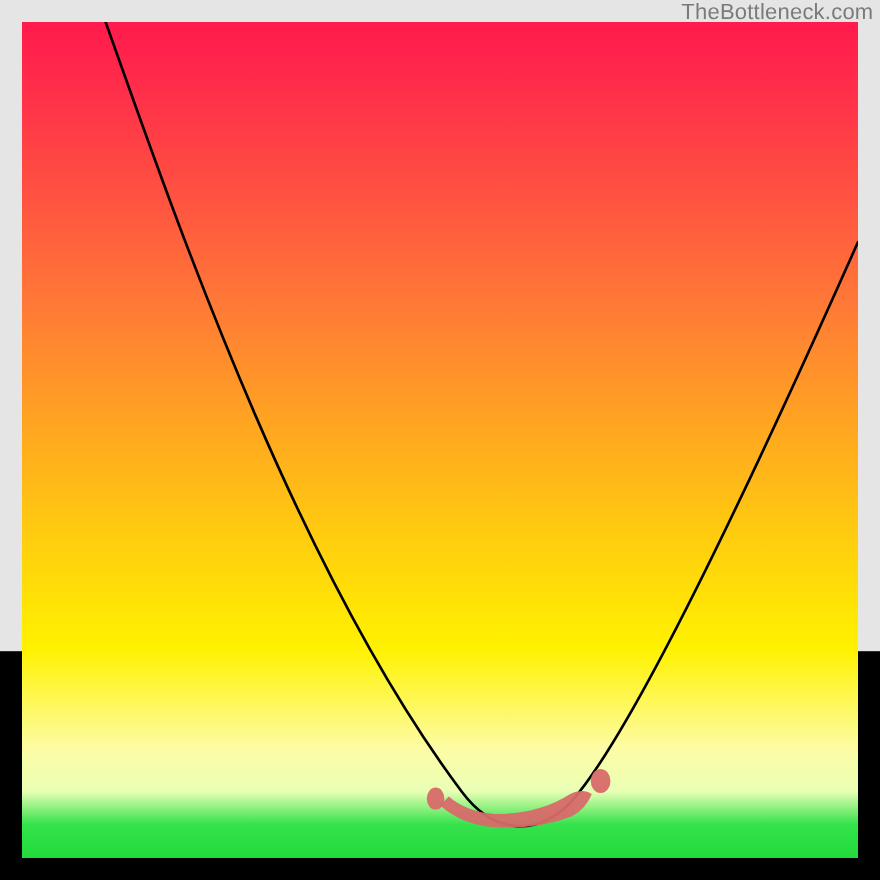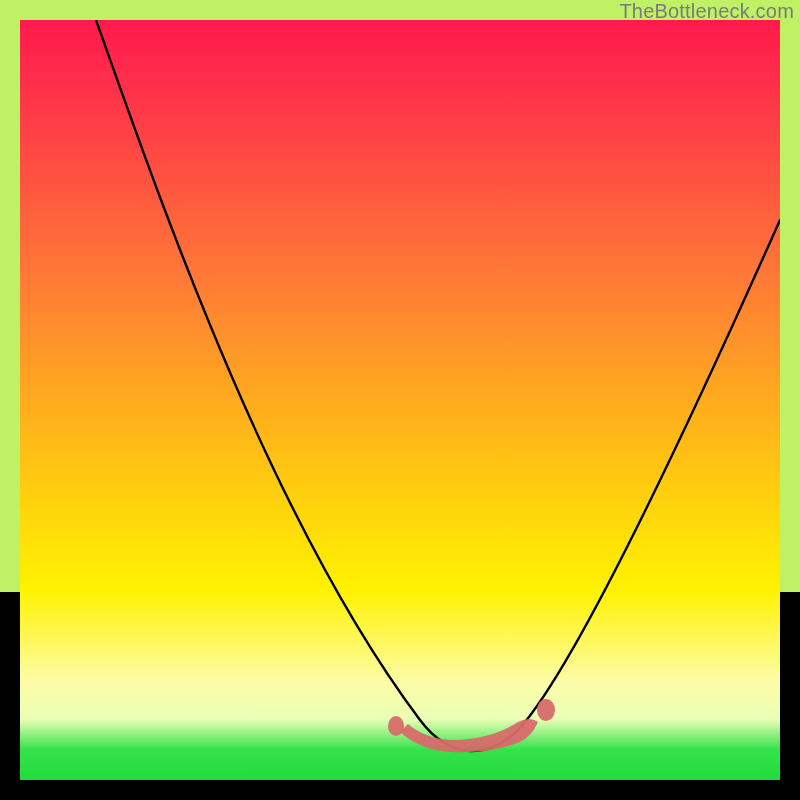--- a/index.html
+++ b/index.html
@@ -8,21 +8,21 @@
     width: 800px;
     height: 800px;
     background: #000;
     overflow: hidden;
     font-family: Arial, Helvetica, sans-serif;
   }
   .stage {
     position: relative;
     width: 800px;
     height: 592px;
-    background: #bef264;
+    background: #e5e5e5;
   }
   .plot {
     position: absolute;
     left: 20px;
     top: 20px;
     width: 760px;
     height: 760px;
     
     background: linear-gradient(
       to bottom,

